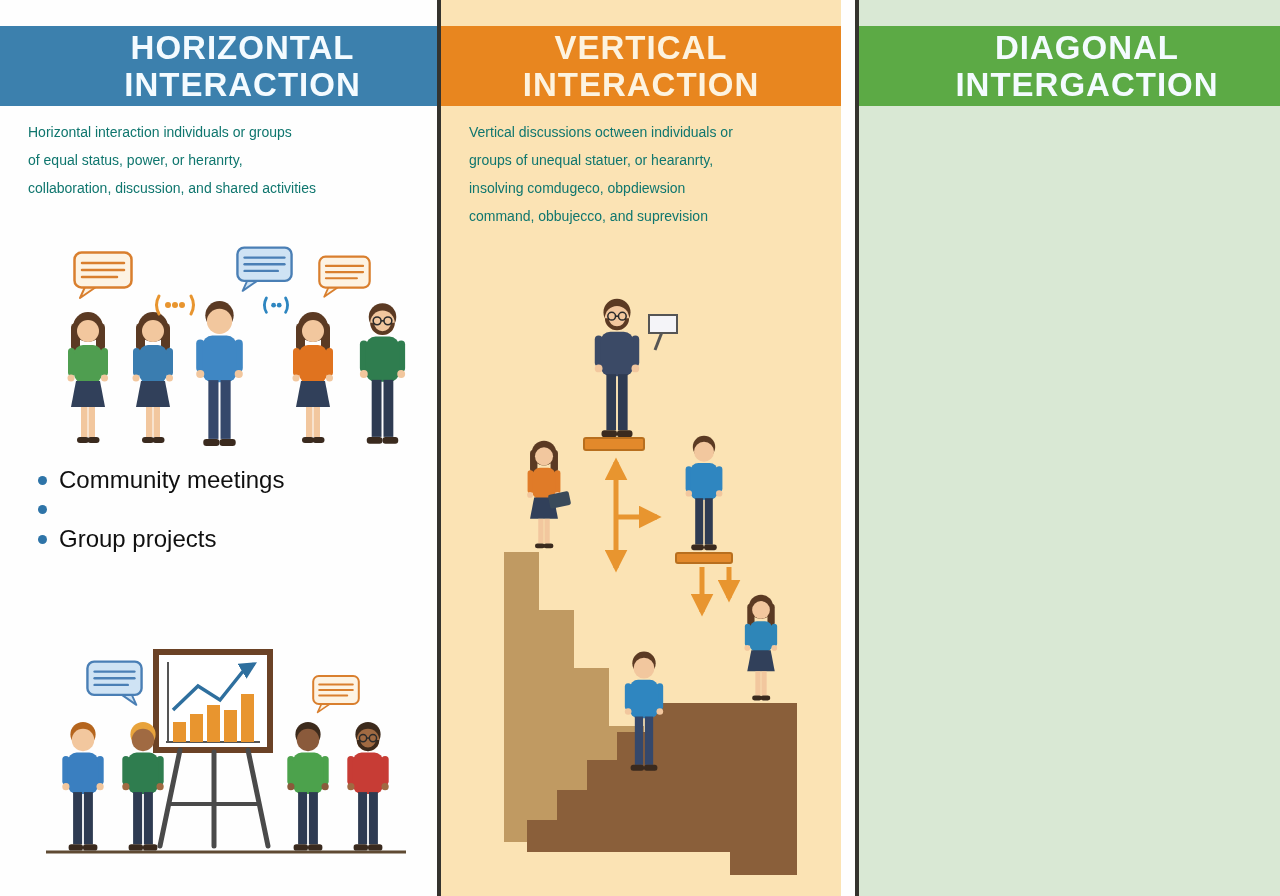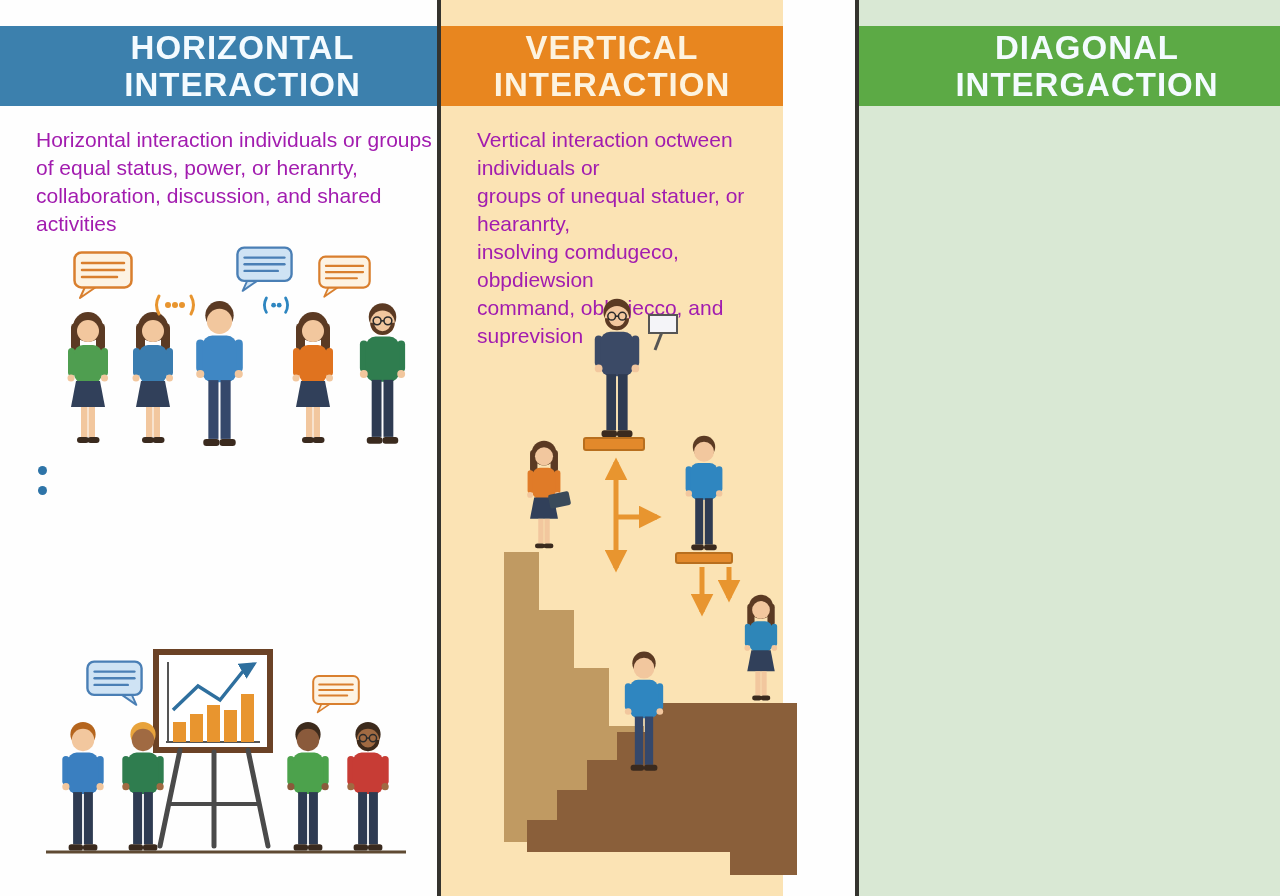--- a/index.html
+++ b/index.html
@@ -1,33 +1,33 @@
 <!DOCTYPE html>
 <html><head>
 <meta charset="utf-8">
 <style>
   html,body{margin:0;padding:0;background:#888;}
   .poster{position:relative;width:1280px;height:896px;overflow:hidden;
           font-family:"Liberation Sans", sans-serif;background:#fefefe;}
   .col{position:absolute;top:0;height:896px;}
   .col-h{left:0;width:485px;background:#fefefe;}
-  .col-v{left:441px;width:342px;background:#fbe3b4;}
+  .col-v{left:441px;width:400px;background:#fbe3b4;}
   .col-d{left:859px;width:456px;background:#d9e8d4;}
   .divider{position:absolute;top:0;height:896px;width:4px;background:#34332e;z-index:30;}
   .div1{left:437px;}.div2{left:855px;}
   .band{position:absolute;left:0;right:0;top:26px;height:80px;display:flex;
         align-items:center;justify-content:center;text-align:center;}
   .band-title{white-space:pre-line;color:#f4fbff;font-weight:bold;font-size:33px;
         line-height:37px;letter-spacing:1px;}
   .band-h{background:#3c80ad;}
   .band-v{background:#e8861f;}
   .band-v .band-title{color:#fdf3df;}
   .band-d{background:#5caa45;}
   .desc{position:absolute;top:114px;left:24px;right:8px;white-space:pre-line;
-        color:#a21caf;font-size:21px;line-height:28px;margin:12px;}
+        color:#0f766e;font-size:14px;line-height:28px;margin:4px;}
   .scene{position:absolute;left:0;top:0;}
   .bullets{position:absolute;left:38px;top:466px;margin:0;padding:0;list-style:none;}
   .bullets li{display:flex;align-items:center;font-size:24px;color:#101010;
         margin-bottom:11px;}
   .bullets .dot{width:9px;height:9px;border-radius:50%;background:#2e74a8;
         margin-right:12px;flex:0 0 auto;}
   svg{display:block;}
   .defs-svg{position:absolute;width:0;height:0;}
 </style>
 </head>
@@ -143,23 +143,28 @@
         <path d="M3,0 q-5,9 0,18" stroke="#2e86c0" stroke-width="3.5" fill="none" stroke-linecap="round"></path>
         <path d="M27,0 q5,9 0,18" stroke="#2e86c0" stroke-width="3.5" fill="none" stroke-linecap="round"></path>
         <circle cx="12" cy="9" r="3" fill="#2e86c0"></circle>
           <circle cx="19" cy="9" r="3" fill="#2e86c0"></circle>
       </g>
     </svg>
 
     <ul class="bullets">
       <li>
           <span class="dot"></span>
+          <span>Community meetings</span>
         </li>
       <li>
           <span class="dot"></span>
+        </li>
+      <li>
+          <span class="dot"></span>
+          <span>Group projects</span>
         </li>
     </ul>
 
     <svg class="scene" style="left:18px;top:648px" width="402" height="244" viewBox="0 0 402 244">
       <line x1="28" y1="204" x2="388" y2="204" stroke="#5f4a33" stroke-width="3"></line>
       <g>
         <rect x="138" y="4" width="114" height="98" fill="#ffffff" stroke="#6b4226" stroke-width="6"></rect>
         <line x1="150" y1="14" x2="150" y2="94" stroke="#555" stroke-width="2"></line>
         <line x1="148" y1="94" x2="242" y2="94" stroke="#555" stroke-width="2"></line>
         <rect x="155" y="74" width="13" height="20" fill="#e8952f"></rect>
@@ -184,21 +189,21 @@
     </svg>
   </section>
 
   <div class="divider div1"></div>
 
   <section class="col col-v">
     <header class="band band-v">
       <div class="band-title">VERTICAL
 INTERACTION</div>
     </header>
-    <p class="desc">Vertical interaction octween individuals or
+    <p class="desc">Vertical discussions octween individuals or
 groups of unequal statuer, or hearanrty,
 insolving comdugeco, obpdiewsion
 command, obbujecco, and suprevision</p>
 
     <svg class="scene" style="left:0;top:240px" width="414" height="656" viewBox="0 0 414 656">
 
       <path d="M63,602 L63,312 L98,312 L98,370 L133,370 L133,428 L168,428 L168,486 L203,486 L203,544 L238,544 L238,602 Z" fill="#c09a62"></path>
       <path d="M86,612 L86,580 L116,580 L116,550 L146,550 L146,520 L176,520 L176,492 L206,492 L206,463 L356,463 L356,635 L289,635 L289,612 Z" fill="#8a5f3a"></path>
 
       <rect x="143" y="198" width="60" height="12" rx="2" fill="#e2892b" stroke="#b86f1e" stroke-width="2"></rect>

